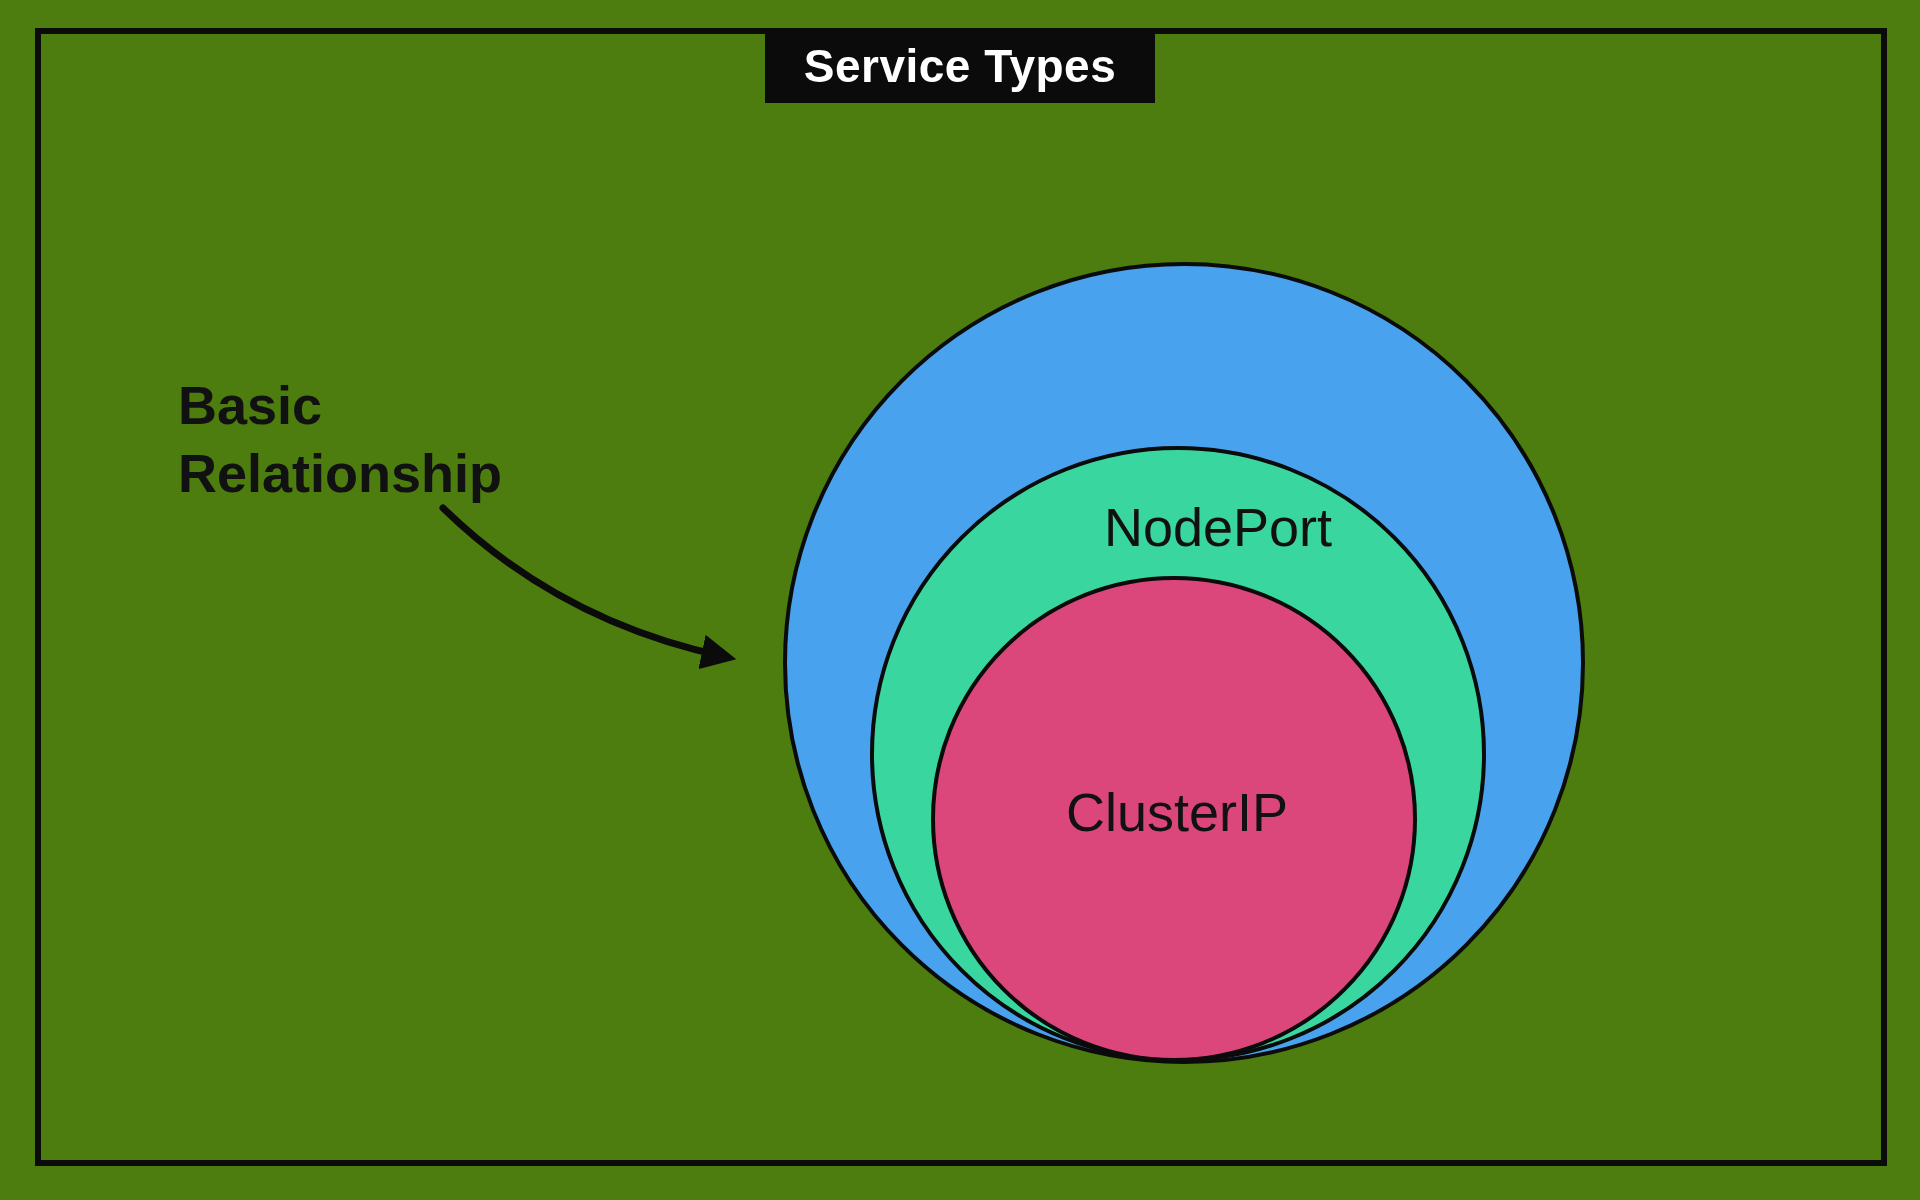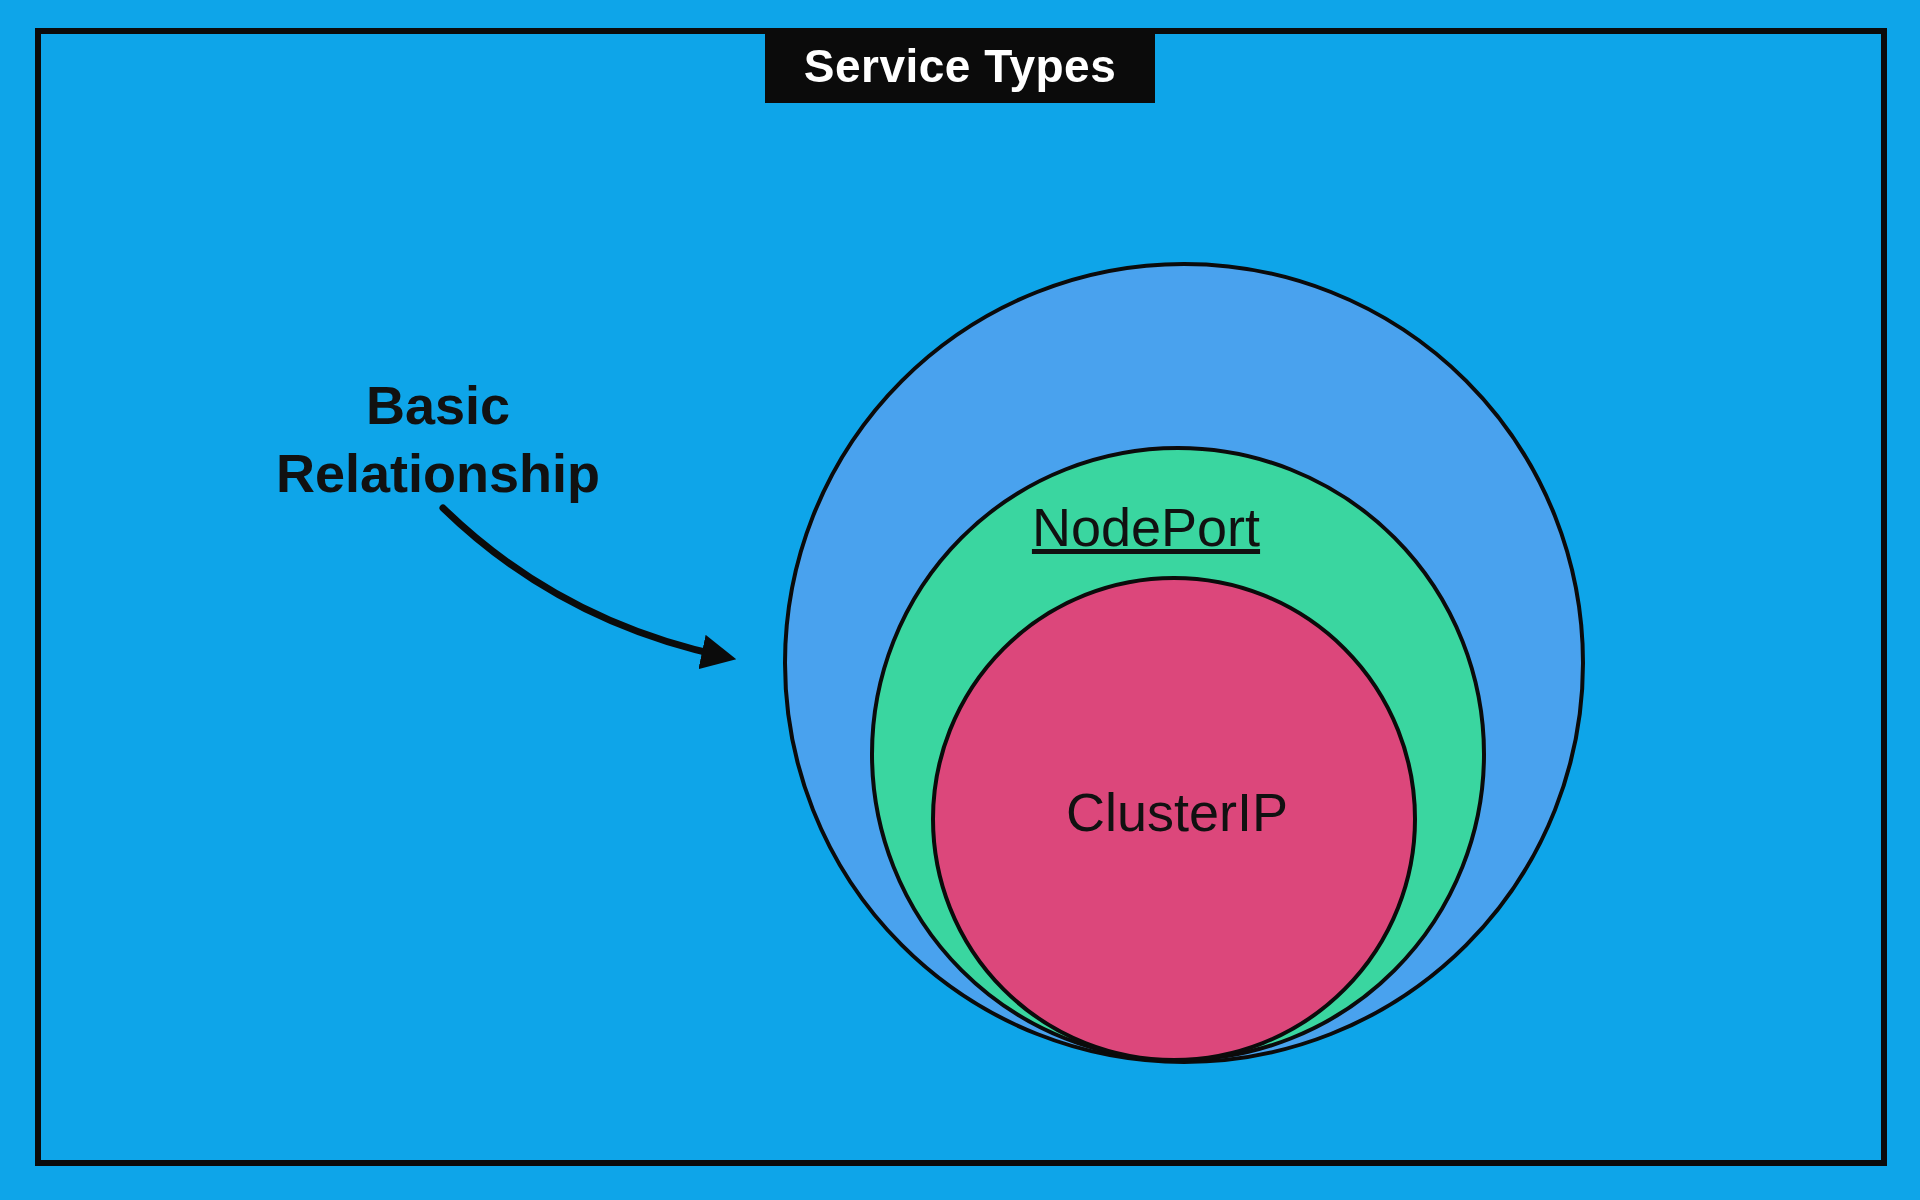--- a/index.html
+++ b/index.html
@@ -5,21 +5,21 @@
   html, body {
     margin: 0;
     padding: 0;
     background: #ffffff;
     font-family: "Liberation Sans", sans-serif;
   }
   .page {
     position: relative;
     width: 1920px;
     height: 1200px;
-    background: #0ea5e9;
+    background: #4d7c0f;
     overflow: hidden;
   }
   .frame {
     position: absolute;
     left: 35px;
     top: 28px;
     width: 1852px;
     height: 1138px;
     border: 6px solid #0b0b0b;
     box-sizing: border-box;
@@ -53,28 +53,28 @@
   .label {
     position: absolute;
     text-align: center;
     color: #111111;
     font-size: 54px;
     line-height: 62px;
     white-space: pre-line;
     pointer-events: none;
   }
   .label-load-balancer { left: 930px; top: 302px; width: 500px; }
-  .label-nodeport      { left: 896px; top: 496px; width: 500px; text-decoration: underline; }
+  .label-nodeport      { left: 968px; top: 496px; width: 500px; }
   .label-clusterip     { left: 927px; top: 781px; width: 500px; }
   .annotation {
     position: absolute;
     left: 178px;
     top: 371px;
     width: 520px;
-    text-align: center;
+    text-align: left;
     color: #111111;
     font-size: 54px;
     font-weight: bold;
     line-height: 68px;
     white-space: pre-line;
     pointer-events: none;
   }
 </style>
 </head>
 <body>

